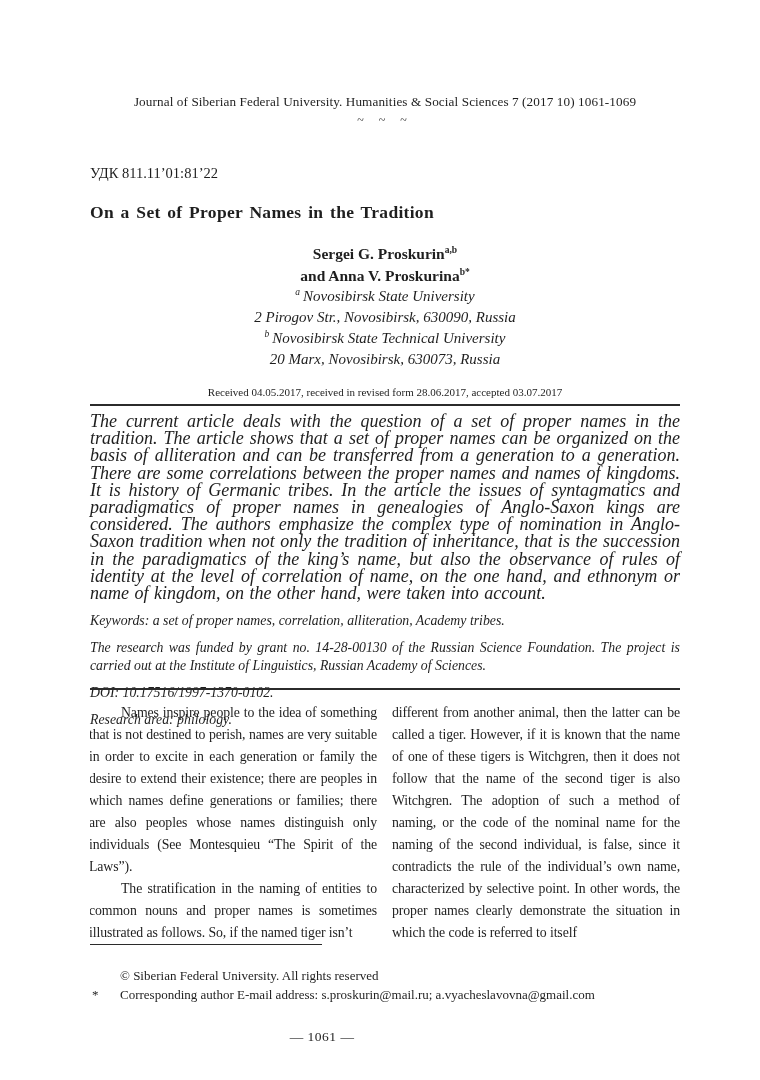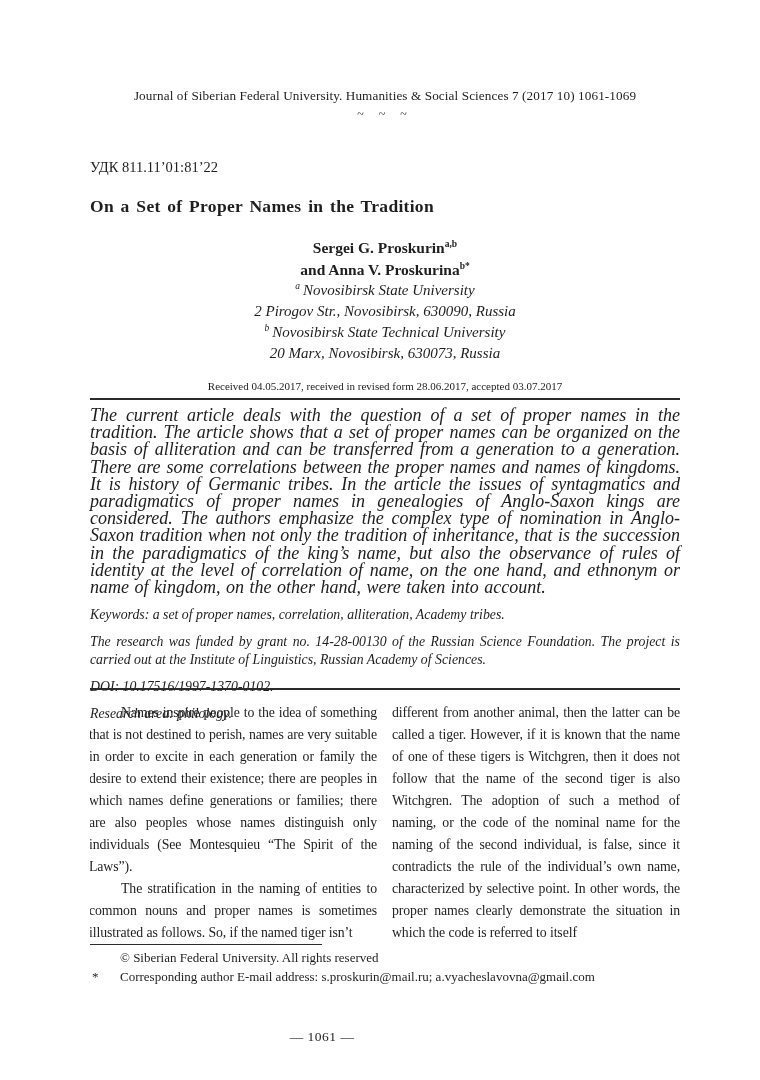--- a/index.html
+++ b/index.html
@@ -6,21 +6,21 @@
   html,body { background:#ffffff; }
   body {
     width:760px; height:1080px;
     position:relative;
     overflow:hidden;
     font-family:"Liberation Serif","DejaVu Serif",serif;
     color:#1e1e1e;
     -webkit-font-smoothing:antialiased;
   }
   .page { position:absolute; inset:0; background:#ffffff; }
-  .content { position:absolute; left:90px; width:590px; top:0; }
+  .content { position:absolute; left:90px; width:590px; top:6px; }
 
   .journal-header { margin-top:88px; text-align:center; font-size:13.2px; letter-spacing:0.1px; }
   .tildes { margin-top:3px; text-align:center; font-size:12px; letter-spacing:6px; color:#2a2a2a; }
 
   .udc { margin-top:37px; font-size:14.5px; }
 
   .article-title { margin-top:20px; font-size:17.5px; font-weight:bold; letter-spacing:0.3px; word-spacing:2px; }
 
   .authors { margin-top:20px; text-align:center; }
   .author-name { font-weight:bold; font-size:15.5px; line-height:21.5px; }
@@ -53,21 +53,21 @@
   .body-columns {
     position:absolute; left:90px; width:590px; top:702px;
     height:242px; overflow:hidden;
     display:flex; gap:15px;justify-content:flex-end;
   }
   .col { width:288px; flex:0 0 288px; font-size:13.8px; line-height:22px; text-align:justify; letter-spacing:-0.1px; }
   .col p.indent { text-indent:32px; }
 
   .footnote { position:absolute; left:90px; width:590px; top:944px; font-size:13px; line-height:19px; }
   .footnote-rule { border:none; border-top:1.5px solid #2b2b2b; width:232px; margin:0; }
-  .footnote-copyright { margin-top:3px; padding-left:30px; }
+  .footnote-copyright { margin-top:21px; padding-left:30px; }
   .footnote-corresponding { position:relative; padding-left:30px; }
   .footnote-marker { position:absolute; left:2px; top:0; }
 
   .page-number { position:absolute; left:0; width:644px; top:1029px; text-align:center; font-size:13.5px; letter-spacing:0.5px; }
 </style>
 </head>
 <body>
 
 <div class="page">
   <div class="content">

